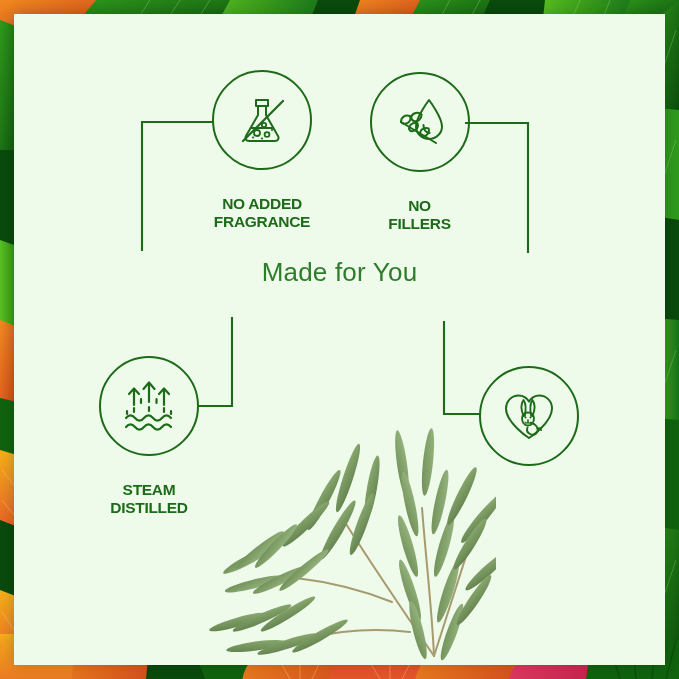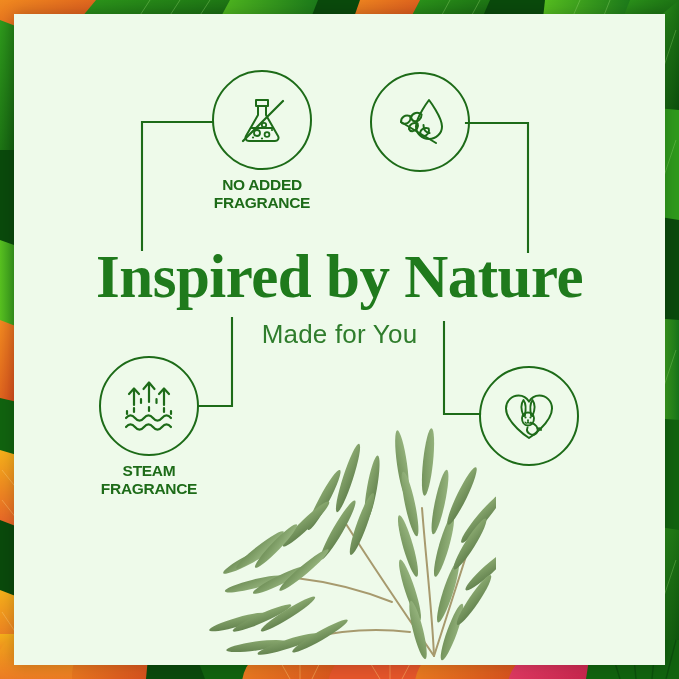--- a/index.html
+++ b/index.html
@@ -61,21 +61,21 @@
     border: 2.6px solid #1d6b18;
     border-radius: 50%;
     display: flex;
     align-items: center;
     justify-content: center;
     margin: 0 auto;
     background: transparent;
   }
   .badge .ring svg { display: block; }
   .badge .caption {
-    margin-top: 6px;
+    margin-top: 25px;
     font-family: "Liberation Sans", sans-serif;
     font-weight: bold;
     font-size: 15.5px;
     line-height: 1.16;
     letter-spacing: -0.3px;
     color: #1d6b18;
     white-space: pre-line;
   }
 
   
@@ -322,21 +322,20 @@
           <ellipse cx="286" cy="114" rx="5" ry="32" transform="rotate(40 286 114)"></ellipse>
           <ellipse cx="274" cy="140" rx="5" ry="30" transform="rotate(32 274 140)"></ellipse>
           <ellipse cx="292" cy="166" rx="5" ry="30" transform="rotate(48 292 166)"></ellipse>
           <ellipse cx="278" cy="196" rx="5" ry="30" transform="rotate(34 278 196)"></ellipse>
         </g>
       </g>
     </svg>
   </div>
 
   <div class="headline-wrap">
-    <div class="headline">Inspired by Nature</div>
     <div class="subhead">Made for You</div>
   </div>
 
   <div class="badge" id="badge-fragrance">
     <div class="ring">
       <span>
         <svg width="62" height="62" viewBox="0 0 62 62" xmlns="http://www.w3.org/2000/svg">
           <g fill="none" stroke="#1d6b18" stroke-width="2" stroke-linejoin="round" stroke-linecap="round">
 
             <path d="M25 11 L37 11 L37 17 L25 17 Z"></path>
@@ -378,20 +377,22 @@
             <path d="M12 31 L47 52"></path>
 
             <path d="M12 31 C12 26 16 23.5 21 25 C22.5 28.6 20 32.6 15.8 32.8 C14 32.9 12.8 32.3 12 31 Z"></path>
             <path d="M22 26 C24 21.6 29 20.6 32.6 23.6 C32.6 28 28.8 31.2 24.8 30 C23.4 29.6 22.4 28 22 26 Z"></path>
             <path d="M20 38 C20 33.5 24 31 28.6 32.4 C30 36 27.6 40 23.4 40.2 C21.6 40.3 20.6 39.4 20 38 Z"></path>
             <path d="M31 43 C31 38.6 35 36 39.6 37.4 C41 41 38.6 45 34.4 45.2 C32.6 45.3 31.6 44.4 31 43 Z"></path>
           </g>
         </svg>
       </span>
     </div>
+    <div class="caption">NO
+FILLERS</div>
   </div>
 
   <div class="badge" id="badge-steam">
     <div class="ring">
       <span>
         <svg width="62" height="62" viewBox="0 0 62 62" xmlns="http://www.w3.org/2000/svg">
           <g fill="none" stroke="#1d6b18" stroke-width="2.2" stroke-linecap="round" stroke-linejoin="round">
 
             <path d="M16 30 L16 14"></path>
               <path d="M11 19 L16 13.5 L21 19"></path>
@@ -412,21 +413,21 @@
           </g>
 
           <g fill="none" stroke="#1d6b18" stroke-width="2.2" stroke-linecap="round">
             <path d="M8 43 C11 39.5 14 39.5 17 43 C20 46.5 23 46.5 26 43 C29 39.5 32 39.5 35 43 C38 46.5 41 46.5 44 43 C47 39.5 50 39.5 53 43"></path>
             <path d="M8 52 C11 48.5 14 48.5 17 52 C20 55.5 23 55.5 26 52 C29 48.5 32 48.5 35 52 C38 55.5 41 55.5 44 52 C47 48.5 50 48.5 53 52"></path>
           </g>
         </svg>
       </span>
     </div>
     <div class="caption">STEAM
-FRAGRANCE</div>
+DISTILLED</div>
   </div>
 
   <div class="badge" id="badge-cruelty">
     <div class="ring">
       <span>
         <svg width="62" height="62" viewBox="0 0 62 62" xmlns="http://www.w3.org/2000/svg">
           <g fill="none" stroke="#1d6b18" stroke-width="2" stroke-linejoin="round" stroke-linecap="round">
 
             <path d="M31 53 C31 53 8 38 8 23.5 C8 15.8 14 10.5 20.6 10.5 C25 10.5 28.8 12.8 31 16.6 C33.2 12.8 37 10.5 41.4 10.5 C48 10.5 54 15.8 54 23.5 C54 38 31 53 31 53 Z"></path>
           </g>

